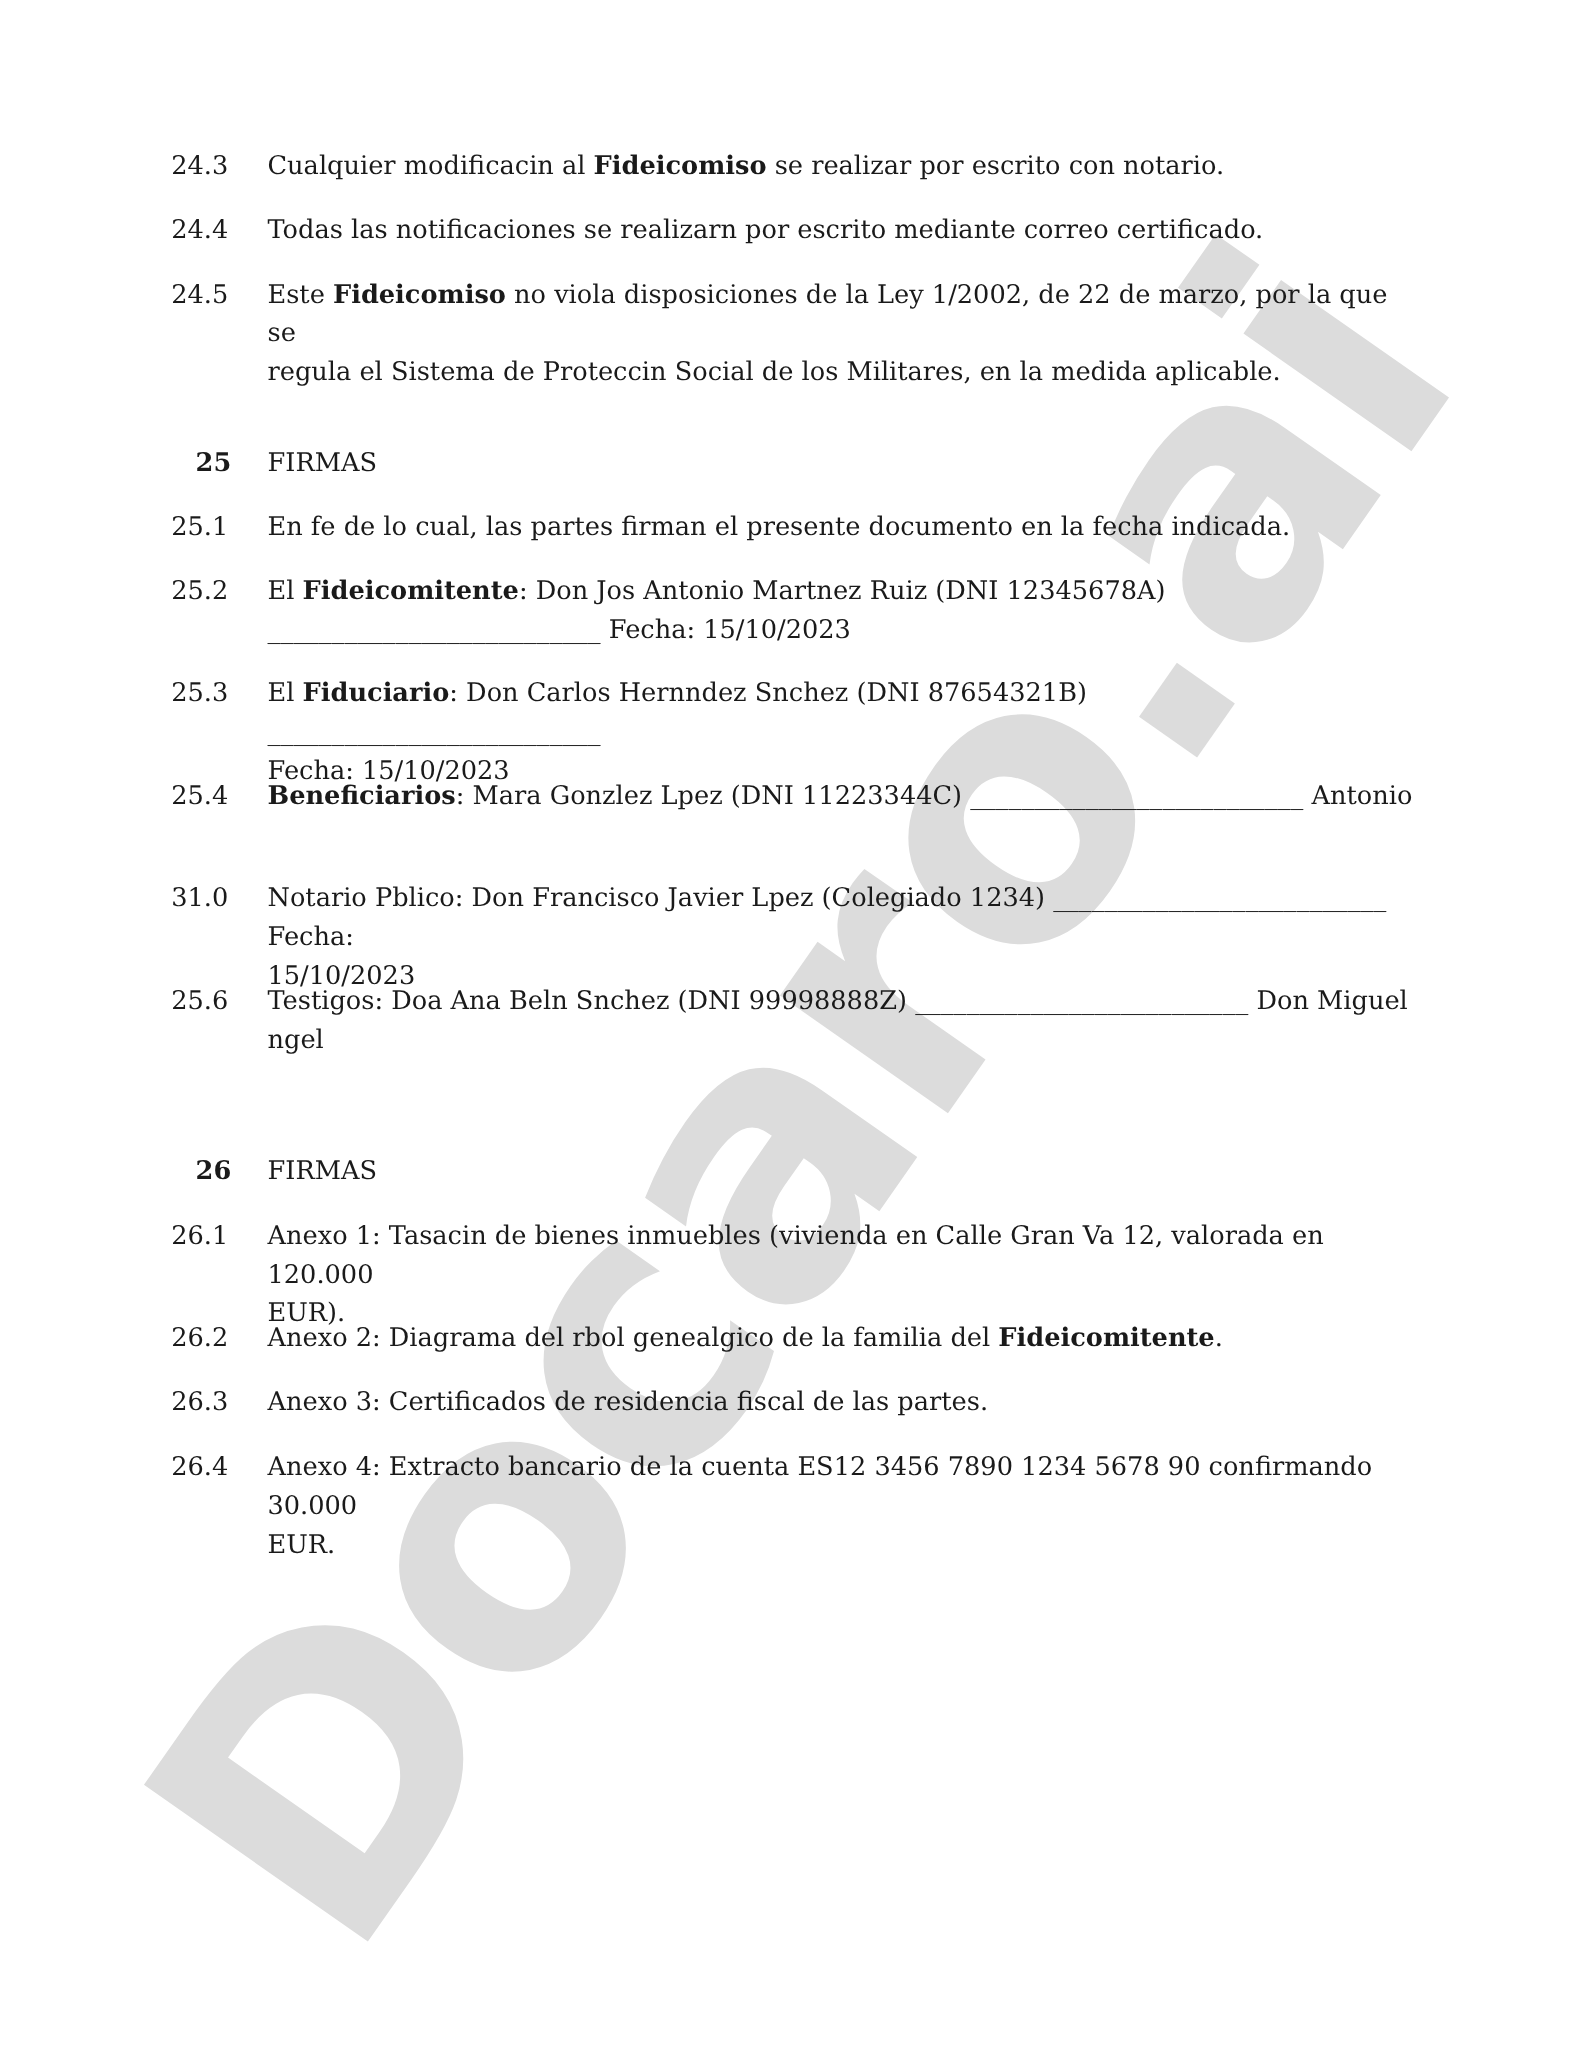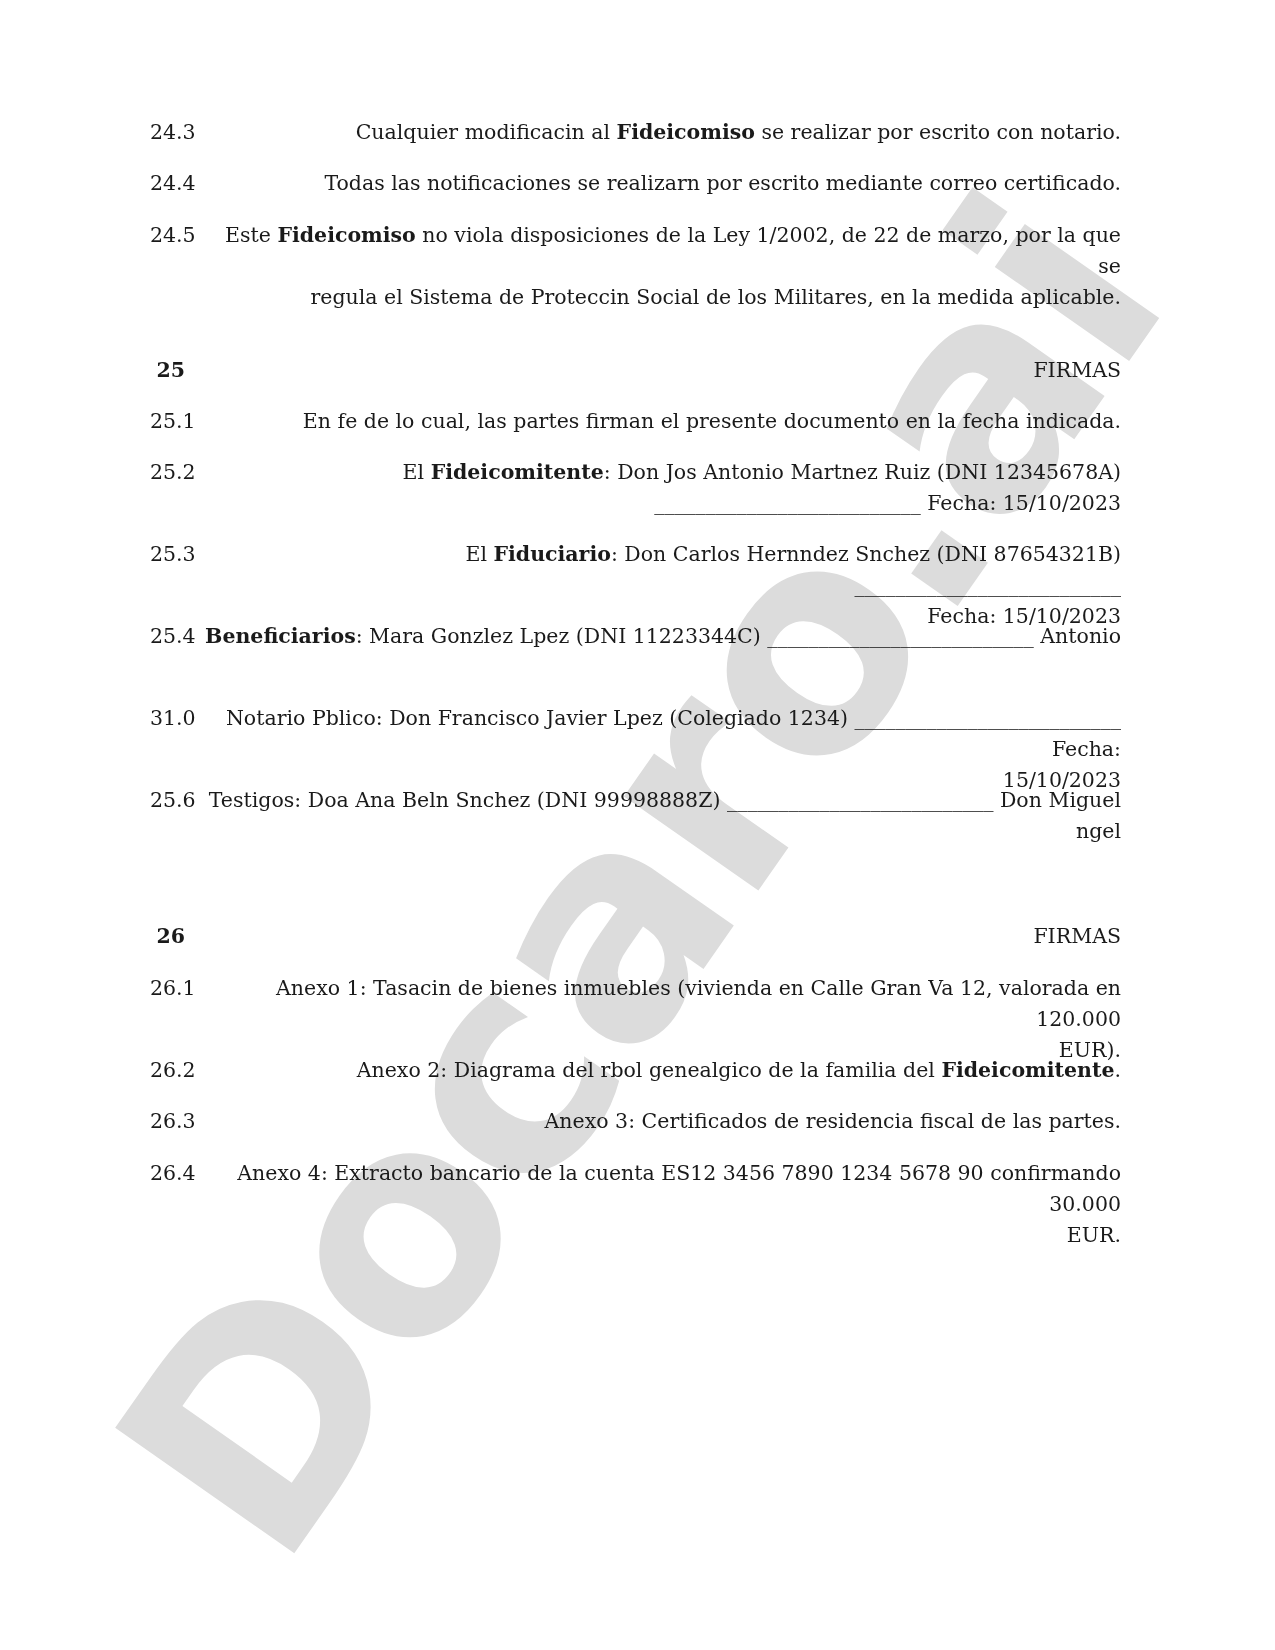--- a/index.html
+++ b/index.html
@@ -5,22 +5,22 @@
     html, body { margin: 0; padding: 0; background: #ffffff; }
     body { width: 1275px; height: 1650px; position: relative; overflow: hidden;
            font-family: "DejaVu Serif", "Liberation Serif", serif; color: #1a1a1a; }
     .page { position: absolute; left: 0; top: 0; width: 1275px; height: 1650px; }
     .watermark { position: absolute; left: 640px; top: 880px; width: 0; height: 0; z-index: 1; }
     .watermark span { position: absolute; left: 0; top: 0; transform: translate(-50%, -50%) rotate(-55deg);
            font-family: "DejaVu Sans", "Liberation Sans", sans-serif; font-weight: bold;
            font-size: 300px; letter-spacing: -6px; color: #dcdcdc; white-space: nowrap; line-height: 1; }
     .content { position: absolute; left: 0; top: 0; width: 1275px; z-index: 2; }
     .row { position: absolute; left: 0; width: 1275px; font-size: 20.5px; line-height: 31px; }
-    .num { position: absolute; left: 150px; width: 60px; }
-    .text { position: absolute; left: 196px; width: 925px; text-align: right; }
+    .num { position: absolute; left: 137px; width: 60px; }
+    .text { position: absolute; left: 214px; width: 925px; }
     .heading .num { left: 140px; width: 45px; text-align: right; font-weight: bold; }
     .heading .text { font-weight: normal; }
     b { font-weight: bold; }
   </style>
 </head>
 <body>
 
 <div class="page">
 
   <div class="watermark">

